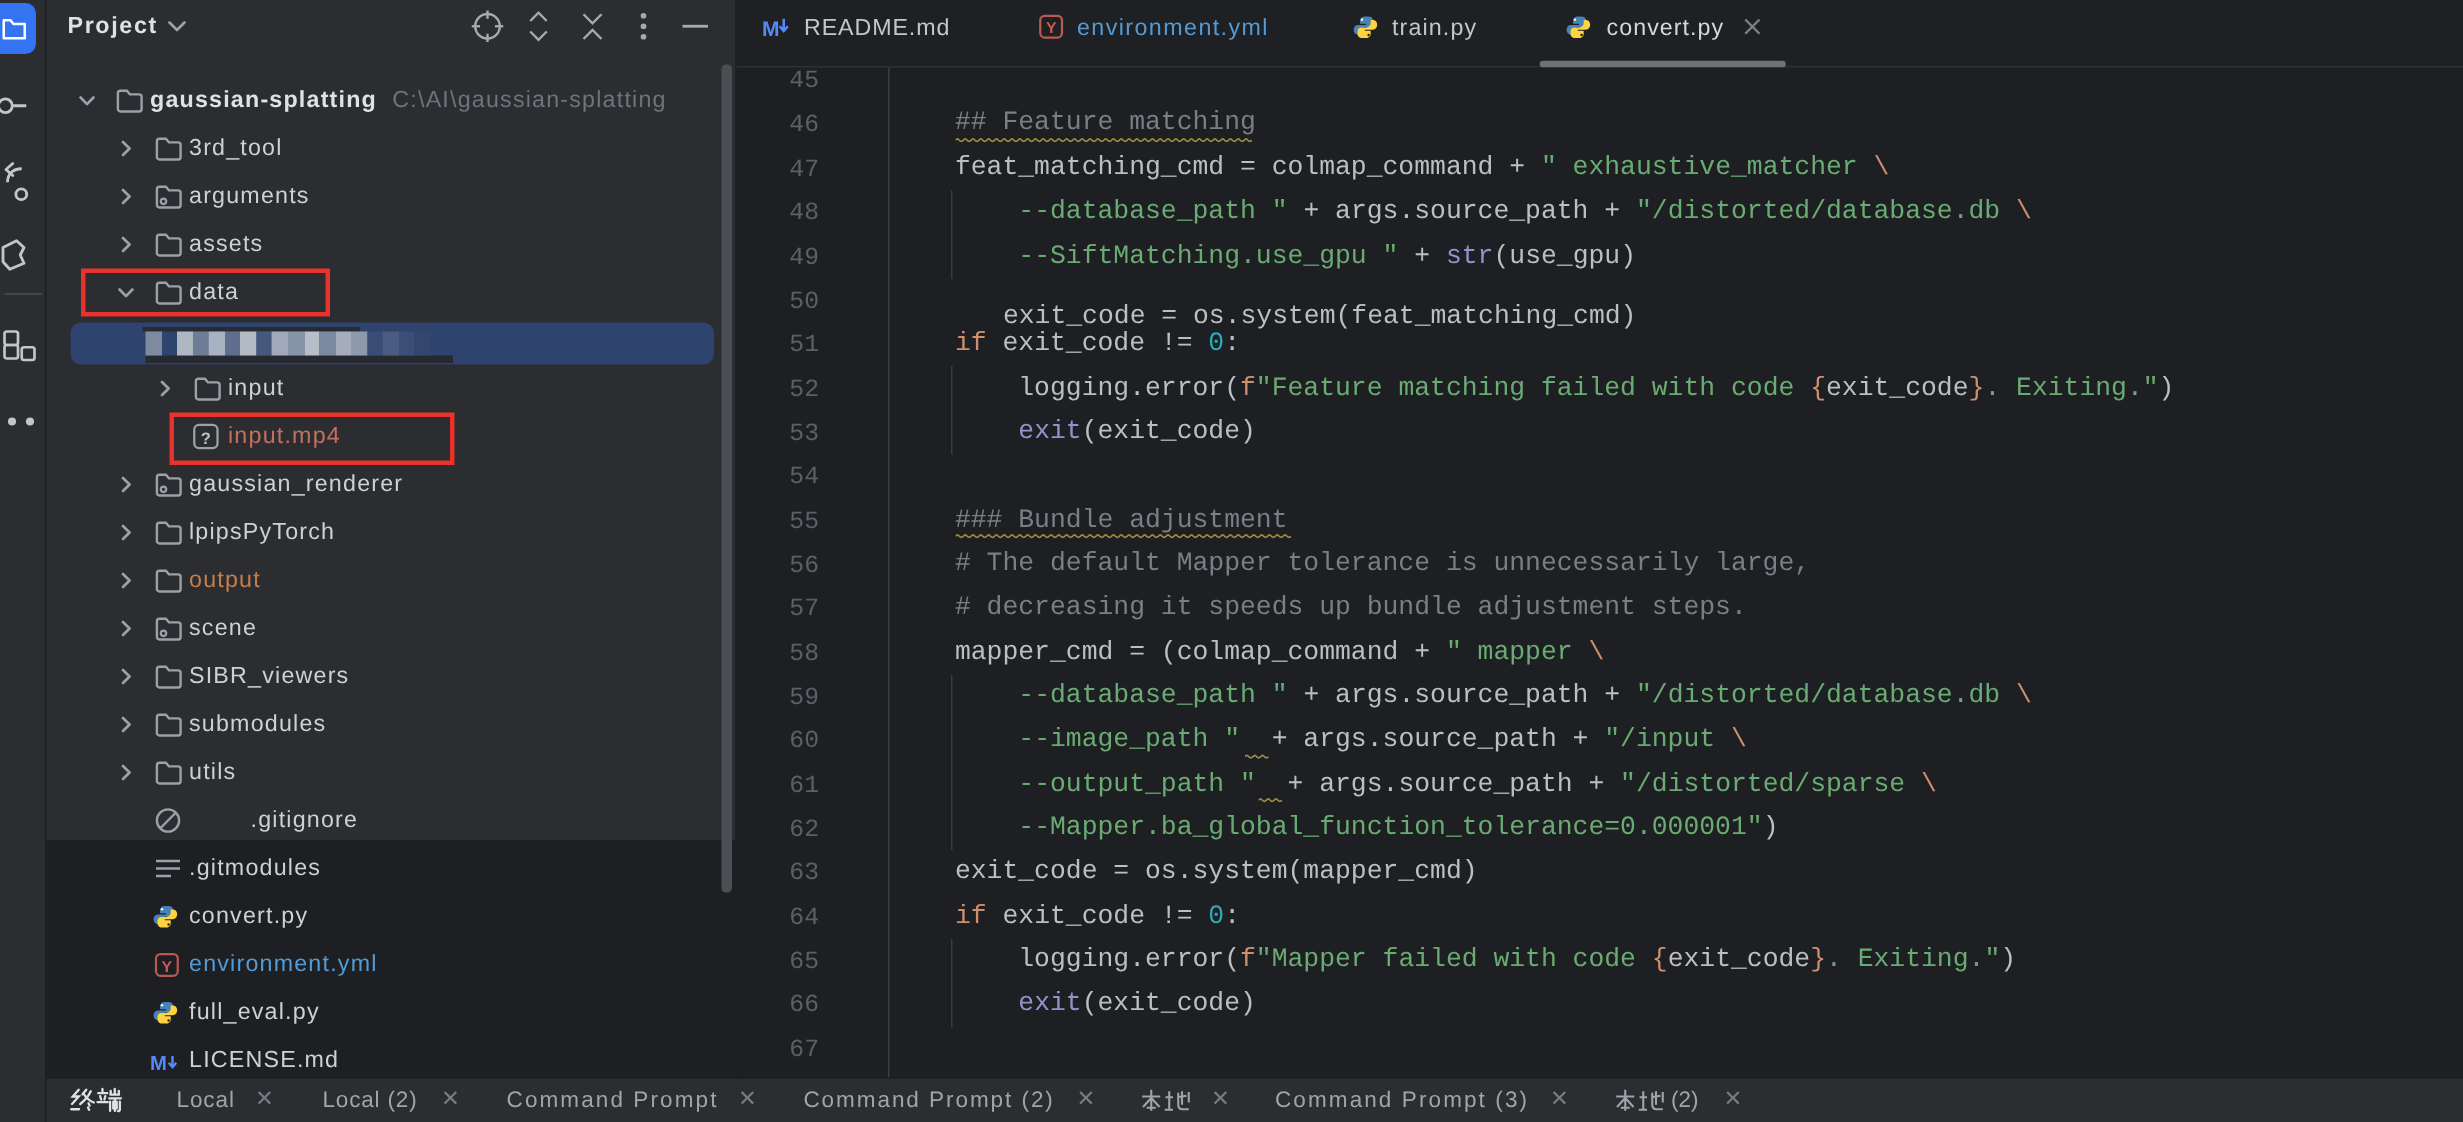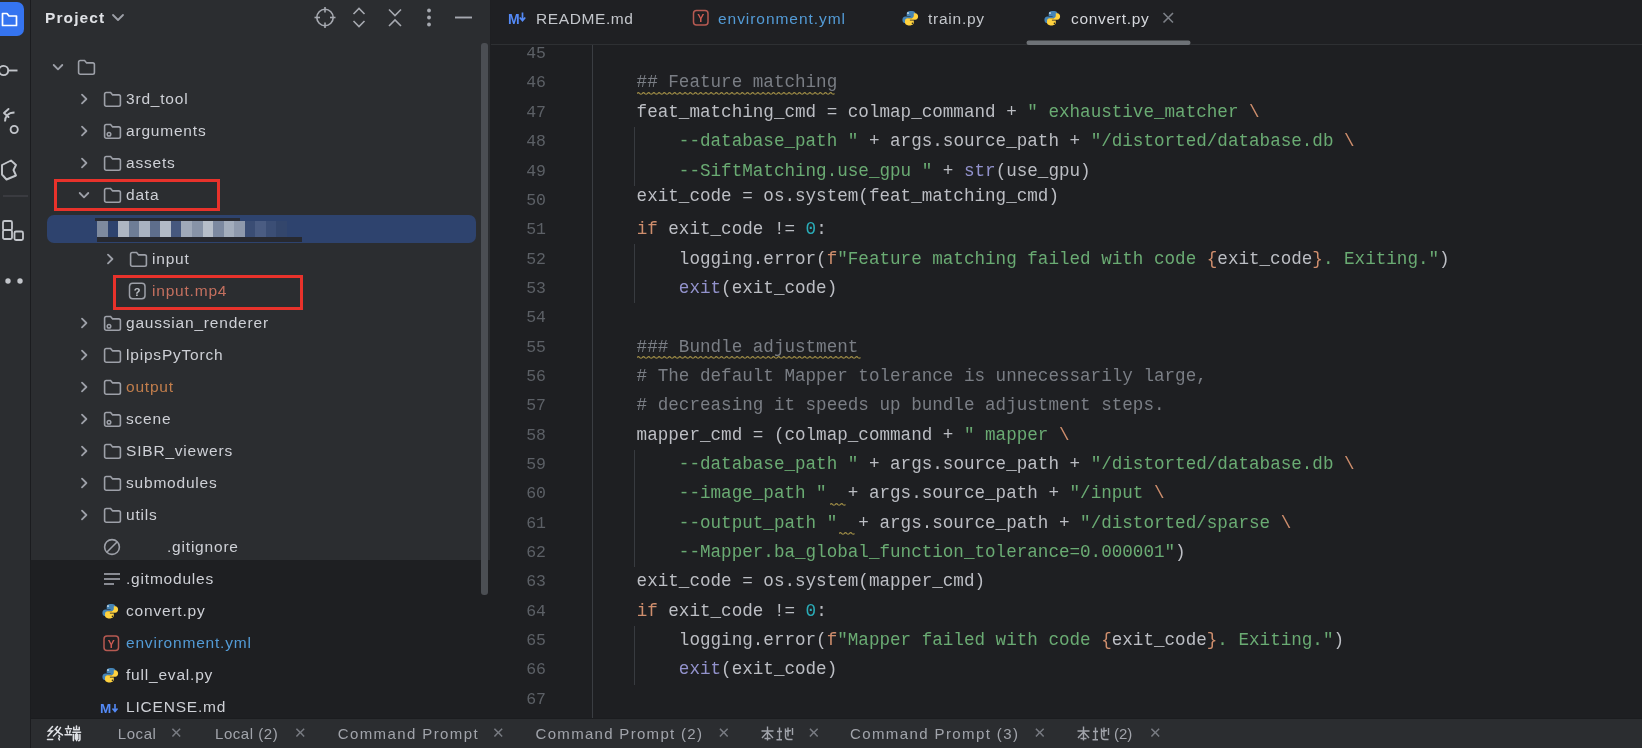--- a/index.html
+++ b/index.html
@@ -172,20 +172,21 @@
   <div class="abs" style="left:161px;top:221px;width:11px;height:16px;background:#8793a7;"></div>
   <div class="abs" style="left:172px;top:221px;width:10px;height:16px;background:#b6bec9;"></div>
   <div class="abs" style="left:182px;top:221px;width:11px;height:16px;background:#7c89a0;"></div>
   <div class="abs" style="left:193px;top:221px;width:10px;height:16px;background:#a3adbc;"></div>
   <div class="abs" style="left:203px;top:221px;width:11px;height:16px;background:#8e99ac;"></div>
   <div class="abs" style="left:214px;top:221px;width:10px;height:16px;background:#3a4d74;"></div>
   <div class="abs" style="left:224px;top:221px;width:11px;height:16px;background:#4a5c82;"></div>
   <div class="abs" style="left:235px;top:221px;width:10px;height:16px;background:#3b4e75;"></div>
   <div class="abs" style="left:245px;top:221px;width:11px;height:16px;background:#33466c;"></div>
 
+  <div class="row ptext" style="top:51px;left:69px;"><b style="color:#dfe1e5;">gaussian-splatting</b><span style="color:#6f737a;"> &nbsp;C:\AI\gaussian-splatting</span></div>
   <div class="row ptext" style="top:83px;left:95px;">3rd_tool</div>
   <div class="row ptext" style="top:115px;left:95px;">arguments</div>
   <div class="row ptext" style="top:147px;left:95px;">assets</div>
   <div class="row ptext" style="top:179px;left:95px;">data</div>
   <div class="row ptext" style="top:243px;left:121px;">input</div>
   <div class="row ptext" style="top:275px;left:121px;color:#c4705f;">input.mp4</div>
   <div class="row ptext" style="top:307px;left:95px;">gaussian_renderer</div>
   <div class="row ptext" style="top:339px;left:95px;">lpipsPyTorch</div>
   <div class="row ptext" style="top:371px;left:95px;color:#c27e4c;">output</div>
   <div class="row ptext" style="top:435px;left:95px;">SIBR_viewers</div>
@@ -257,21 +258,21 @@
   <div class="lnum" style="left:15px;top:567.40px;">63</div>
   <div class="lnum" style="left:15px;top:596.75px;">64</div>
   <div class="lnum" style="left:15px;top:626.10px;">65</div>
   <div class="lnum" style="left:15px;top:655px;">66</div>
   <div class="lnum" style="left:15px;top:684.80px;">67</div>
 
   <div class="cl mono" style="top:68.45px;"><span class="c">    ## Feature matching</span></div>
   <div class="cl mono" style="top:97.80px;">    feat_matching_cmd = colmap_command + <span class="s">" exhaustive_matcher </span><span class="k">\</span></div>
   <div class="cl mono" style="top:127.15px;">        <span class="s">--database_path "</span> + args.source_path + <span class="s">"/distorted/database.db </span><span class="k">\</span></div>
   <div class="cl mono" style="top:156.50px;">        <span class="s">--SiftMatching.use_gpu "</span> + <span class="b">str</span>(use_gpu)</div>
-  <div class="cl mono" style="top:182px;">    exit_code = os.system(feat_matching_cmd)</div>
+  <div class="cl mono" style="top:197px;padding-left:32px;">    exit_code = os.system(feat_matching_cmd)</div>
   <div class="cl mono" style="top:215.20px;">    <span class="k">if</span> exit_code != <span class="n">0</span>:</div>
   <div class="cl mono" style="top:244.55px;">        logging.error(<span class="k">f</span><span class="s">"Feature matching failed with code </span><span class="k">{</span>exit_code<span class="k">}</span><span class="s">. Exiting."</span>)</div>
   <div class="cl mono" style="top:273.90px;">        <span class="b">exit</span>(exit_code)</div>
   <div class="cl mono" style="top:332.60px;"><span class="c">    ### Bundle adjustment</span></div>
   <div class="cl mono" style="top:361.95px;"><span class="c">    # The default Mapper tolerance is unnecessarily large,</span></div>
   <div class="cl mono" style="top:391.30px;"><span class="c">    # decreasing it speeds up bundle adjustment steps.</span></div>
   <div class="cl mono" style="top:420.65px;">    mapper_cmd = (colmap_command + <span class="s">" mapper </span><span class="k">\</span></div>
   <div class="cl mono" style="top:450.00px;">        <span class="s">--database_path "</span> + args.source_path + <span class="s">"/distorted/database.db </span><span class="k">\</span></div>
   <div class="cl mono" style="top:479.35px;">        <span class="s">--image_path "</span>  + args.source_path + <span class="s">"/input </span><span class="k">\</span></div>
   <div class="cl mono" style="top:508.70px;">        <span class="s">--output_path "</span>  + args.source_path + <span class="s">"/distorted/sparse </span><span class="k">\</span></div>

